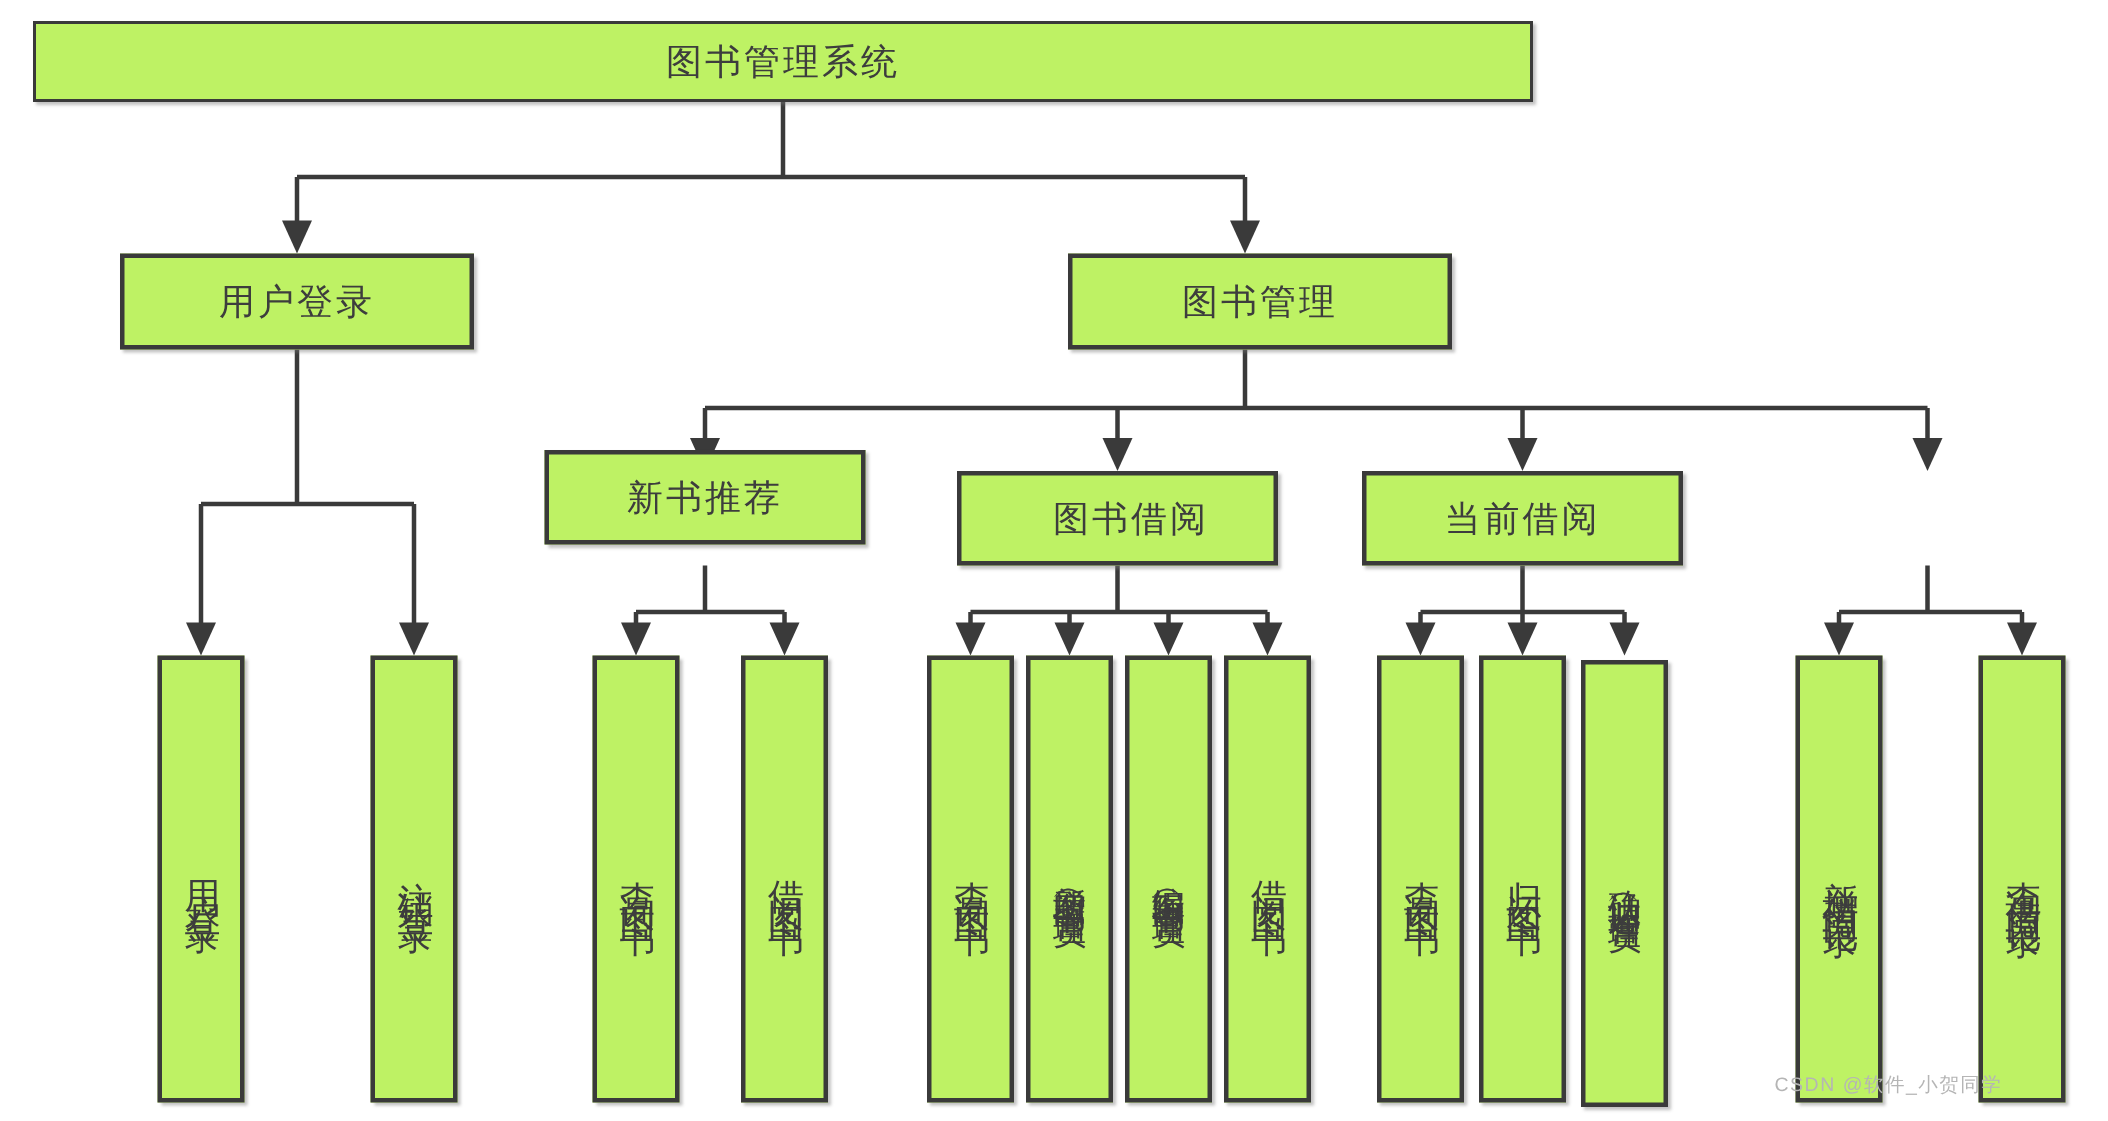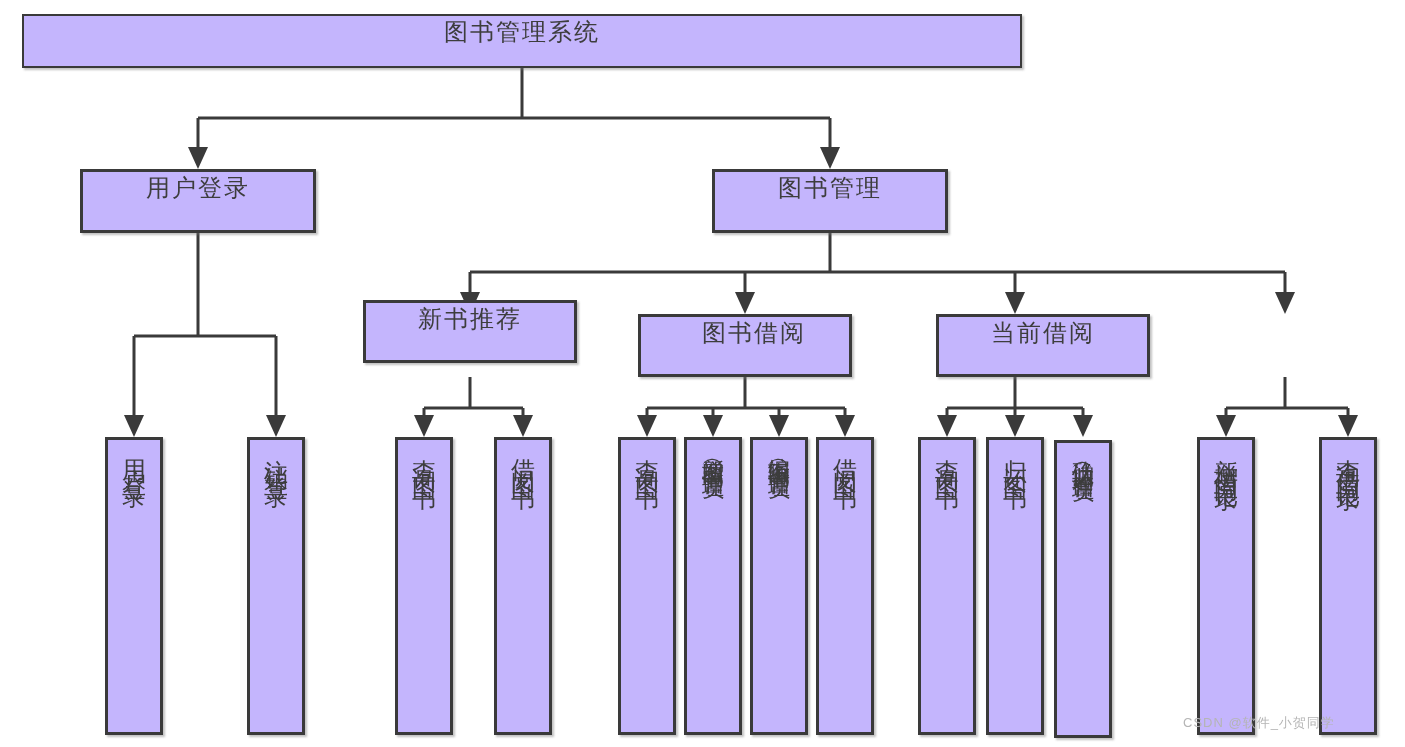--- a/index.html
+++ b/index.html
@@ -17,25 +17,25 @@
   }
   .connector-layer {
     position: absolute;
     left: 0;
     top: 0;
     width: 1405px;
     height: 747px;
   }
   .box {
     position: absolute;
-    background: #c4b5fd;
+    background: #bef264;
     border: 3px solid #3a3a3a;
     box-shadow: 2px 2px 2px rgba(120,120,120,0.45);
     display: flex;
-    align-items: flex-start;
+    align-items: center;
     justify-content: center;
     box-sizing: border-box;
     z-index: 2;
   }
   .box.lvl0 { border-width: 2px; }
   .h-label {
     font-size: 24px;
     color: #3d3d3d;
     letter-spacing: 2px;
     white-space: nowrap;
@@ -108,31 +108,31 @@
     <polygon class="arrow" points="1338,415 1358,415 1348,437"></polygon>
   </svg>
 
   <div class="box lvl0" style="left:22px; top:14px; width:1000px; height:54px;">
     <span class="h-label">图书管理系统</span>
   </div>
 
   <div class="box" style="left:80px; top:169px; width:236px; height:64px;">
     <span class="h-label">用户登录</span>
   </div>
-  <div class="box" style="left:712px; top:169px; width:236px; height:64px;font-family:Liberation Serif, serif;">
+  <div class="box" style="left:712px; top:169px; width:256px; height:64px;font-family:Liberation Serif, serif;">
     <span class="h-label">图书管理</span>
   </div>
 
   <div class="box" style="left:363px; top:300px; width:214px; height:63px;">
     <span class="h-label">新书推荐</span>
   </div>
   <div class="box" style="left:638px; top:314px; width:214px; height:63px;padding-left:18px;">
     <span class="h-label">图书借阅</span>
   </div>
-  <div class="box" style="left:908px; top:314px; width:214px; height:63px;margin-left:28px;">
+  <div class="box" style="left:908px; top:314px; width:214px; height:63px;">
     <span class="h-label">当前借阅</span>
   </div>
 
   <div class="box leaf" style="left:105px; top:437px;">
     <span class="v-label">用户登录</span>
   </div>
   <div class="box leaf" style="left:247px; top:437px;">
     <span class="v-label">注销登录</span>
   </div>
 

